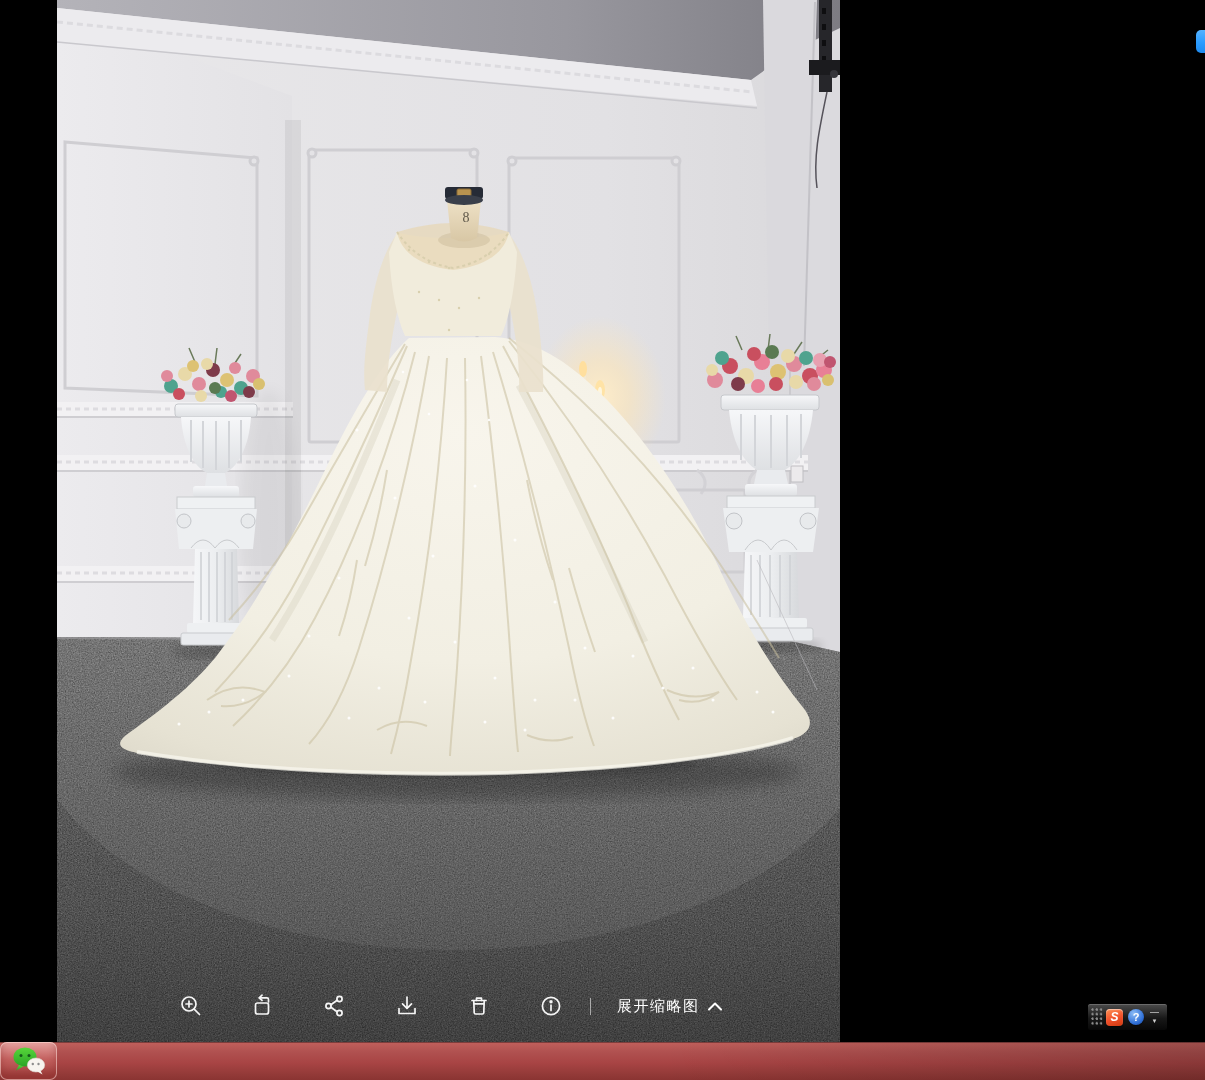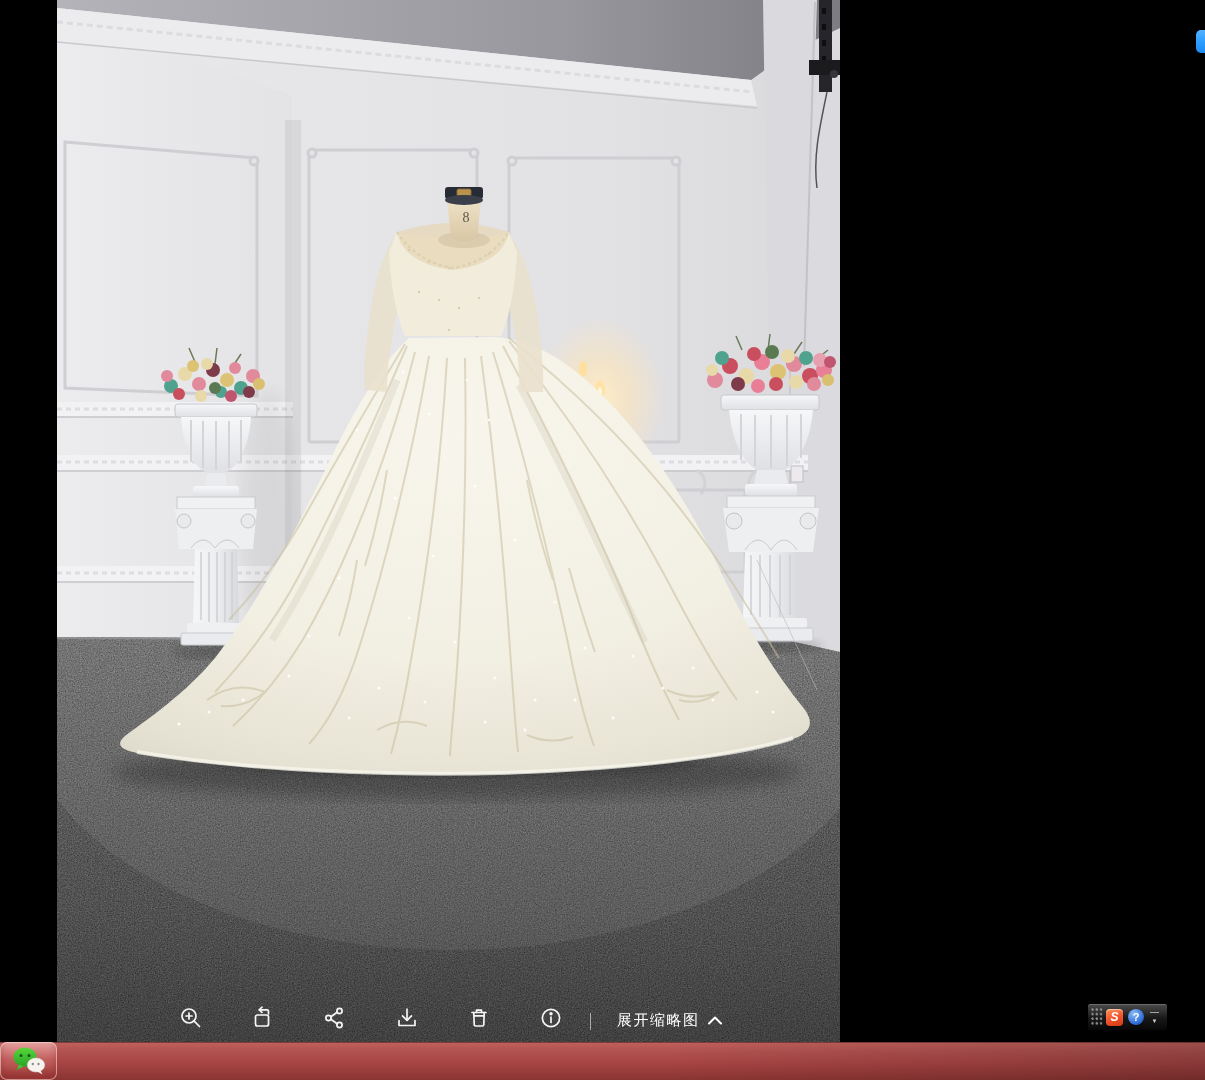--- a/index.html
+++ b/index.html
@@ -10,21 +10,21 @@
   }
   html,body{margin:0;padding:0;background:#000;}
   body{width:1205px;height:1080px;overflow:hidden;font-family:"Liberation Sans",sans-serif;}
   .screen{position:relative;width:1205px;height:1080px;background:var(--viewer-bg);}
 
   
   .photo-stage{position:absolute;left:57px;top:0;width:783px;height:1042px;overflow:hidden;background:#111;}
   .photo-stage svg{display:block;}
 
   
-  .toolbar{position:absolute;left:57px;top:982px;width:749px;height:48px;display:flex;align-items:flex-end;z-index:5;}
+  .toolbar{position:absolute;left:57px;top:982px;width:749px;height:48px;display:flex;align-items:center;z-index:5;}
   .tb-btn{width:24px;height:24px;margin-right:48px;background:none;border:none;padding:0;cursor:pointer;opacity:.95;}
   .tb-btn:first-child{margin-left:122px;}
   .tb-btn svg{display:block;stroke:var(--toolbar-icon);fill:none;stroke-width:1.7;stroke-linecap:round;stroke-linejoin:round;}
   .tb-divider{width:1px;height:17px;background:rgba(255,255,255,.55);margin-left:-21px;overflow:hidden;color:transparent;font-size:0;}
   .expand-btn{display:flex;align-items:center;gap:8px;background:none;border:none;padding:0;margin-left:26px;color:#fff;font-size:15px;letter-spacing:1.5px;cursor:pointer;font-family:"Liberation Sans",sans-serif;}
   .expand-btn svg{stroke:#fff;fill:none;stroke-width:2;stroke-linecap:round;stroke-linejoin:round;}
 
   
   .blue-tab{position:absolute;left:1196px;top:30px;width:9px;height:23px;border-radius:5px 0 0 5px;background:linear-gradient(180deg,#55b2ff,var(--accent-blue-tab) 55%,#1e8bf0);cursor:pointer;}
 

